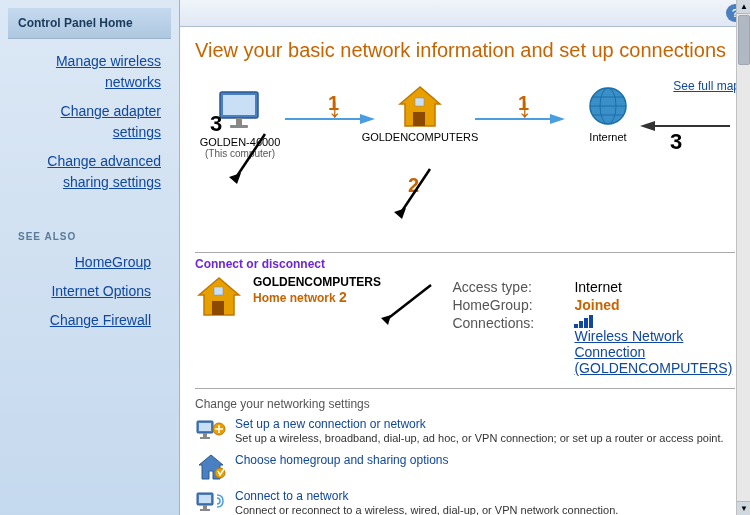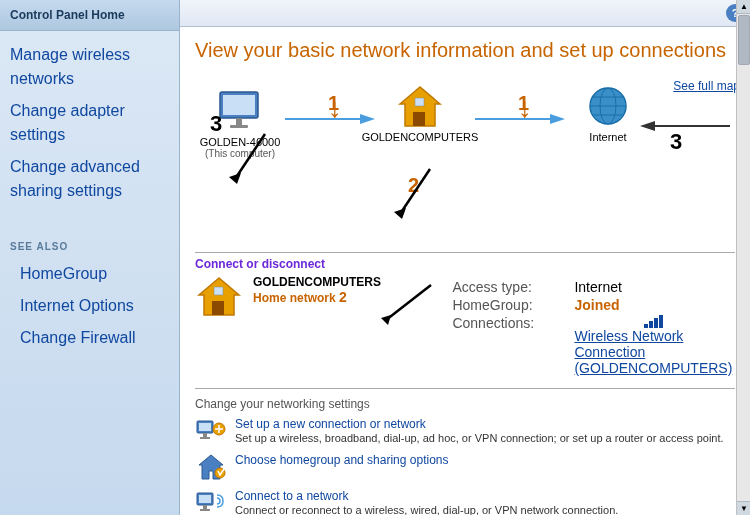--- a/index.html
+++ b/index.html
@@ -12,42 +12,44 @@
       height: 515px;
       overflow: hidden;
     }
 
     
     #sidebar {
       width: 180px;
       min-width: 180px;
       background: linear-gradient(to bottom, #dce8f5 0%, #c5d9ee 100%);
       border-right: 1px solid #9ab4cc;
-      padding: 0;
+      padding: 8px;
       display: flex;
       flex-direction: column;
     }
     #sidebar-header {
       background: linear-gradient(to bottom, #c5d9ee, #aec8e0);
       padding: 8px 10px;
       font-size: 12px;
       font-weight: bold;
       color: #1a3a5c;
       border-bottom: 1px solid #9ab4cc;
     }
     #sidebar-links {
       padding: 8px 0;
     }
     .sidebar-link {
       display: block;
       padding: 4px 10px;
       color: #1048a0;
+      text-decoration: underline;
       cursor: pointer;
-      font-size: 16px;
+      font-size: 14px;
       line-height: 1.5;
+      text-align: right;
     }
 
     #see-also-section {
       margin-top: 20px;
       padding: 6px 10px;
     }
     #see-also-label {
       font-size: 10px;
       font-weight: bold;
       color: #5a7a9a;
@@ -439,21 +441,21 @@
         <div class="detail-row">
           <span class="detail-label">Access type:</span>
           <span class="detail-value">Internet</span>
         </div>
         <div class="detail-row">
           <span class="detail-label">HomeGroup:</span>
           <span class="detail-value orange">Joined</span>
         </div>
         <div class="detail-row" style="align-items:flex-start;">
           <span class="detail-label">Connections:</span>
-          <span style="display:flex; align-items:center; flex-wrap:wrap; max-width:200px;flex-direction:column;">
+          <span style="display:flex; align-items:center; flex-wrap:wrap; max-width:200px;">
             <span style="display:inline-flex; align-items:flex-end; gap:1px; margin-right:3px;">
               <span style="width:4px; height:4px; background:#1048a0; display:inline-block;"></span>
               <span style="width:4px; height:7px; background:#1048a0; display:inline-block;"></span>
               <span style="width:4px; height:10px; background:#1048a0; display:inline-block;"></span>
               <span style="width:4px; height:13px; background:#1048a0; display:inline-block;"></span>
             </span>
             <span class="detail-value blue-link">Wireless Network Connection (GOLDENCOMPUTERS)</span>
           </span>
         </div>
       </div>

